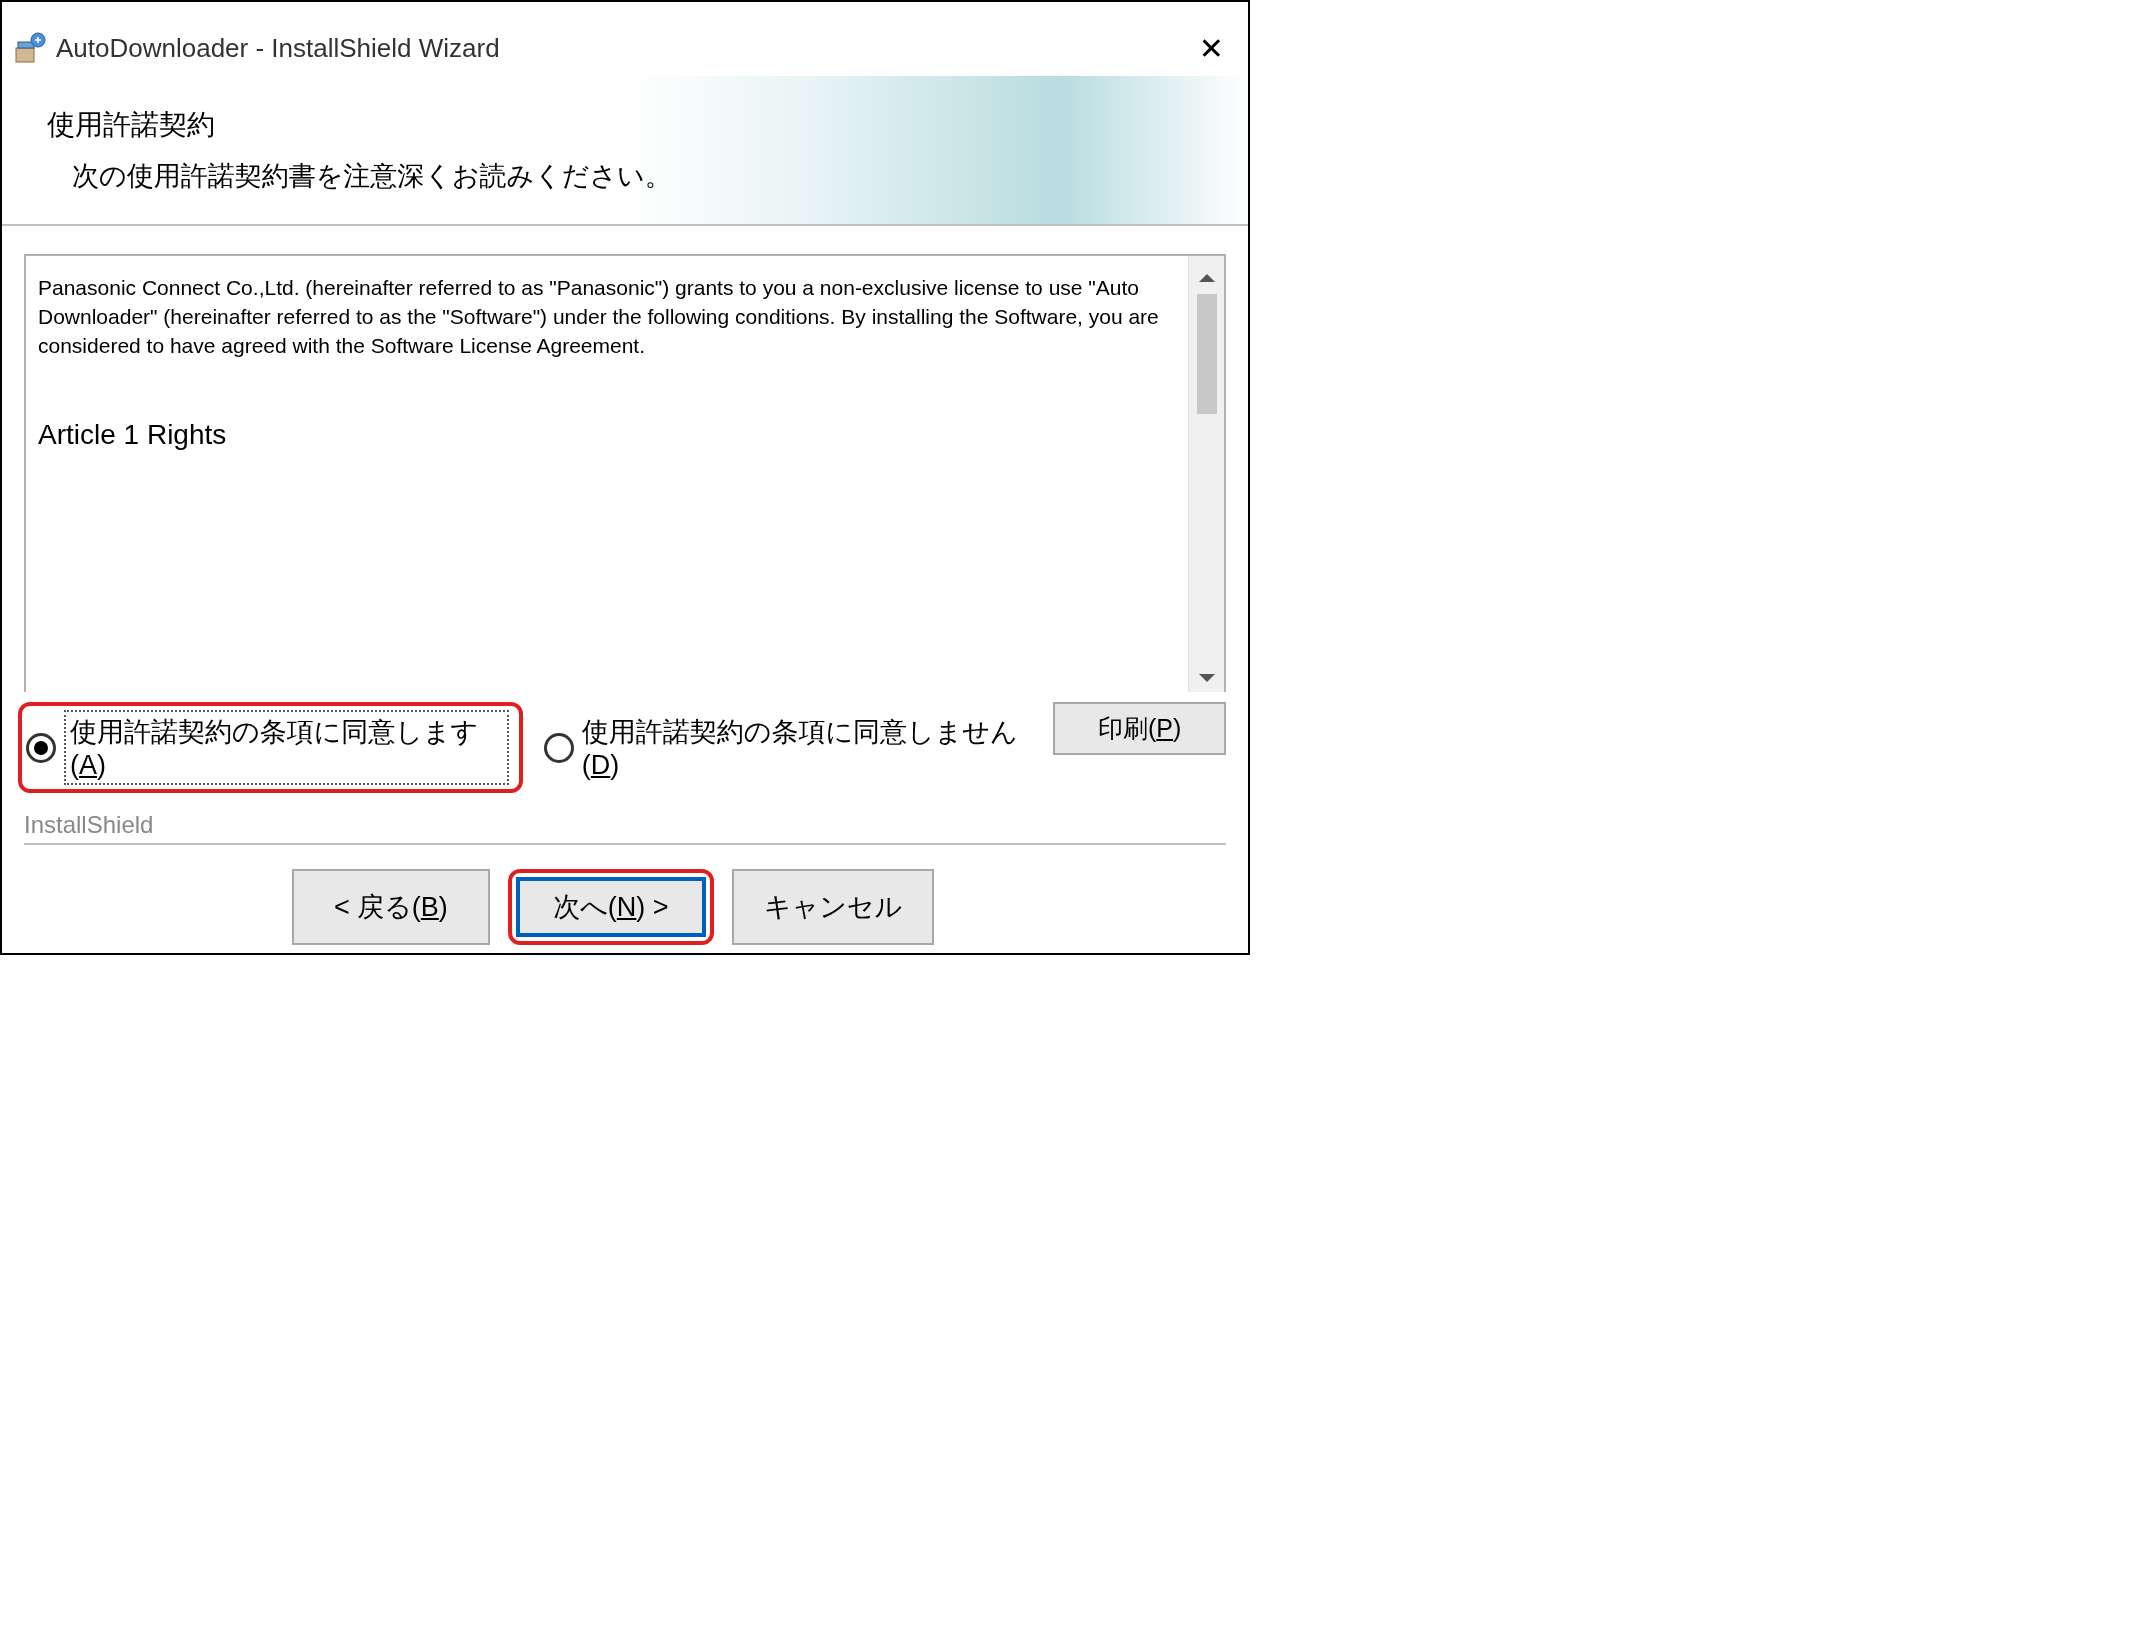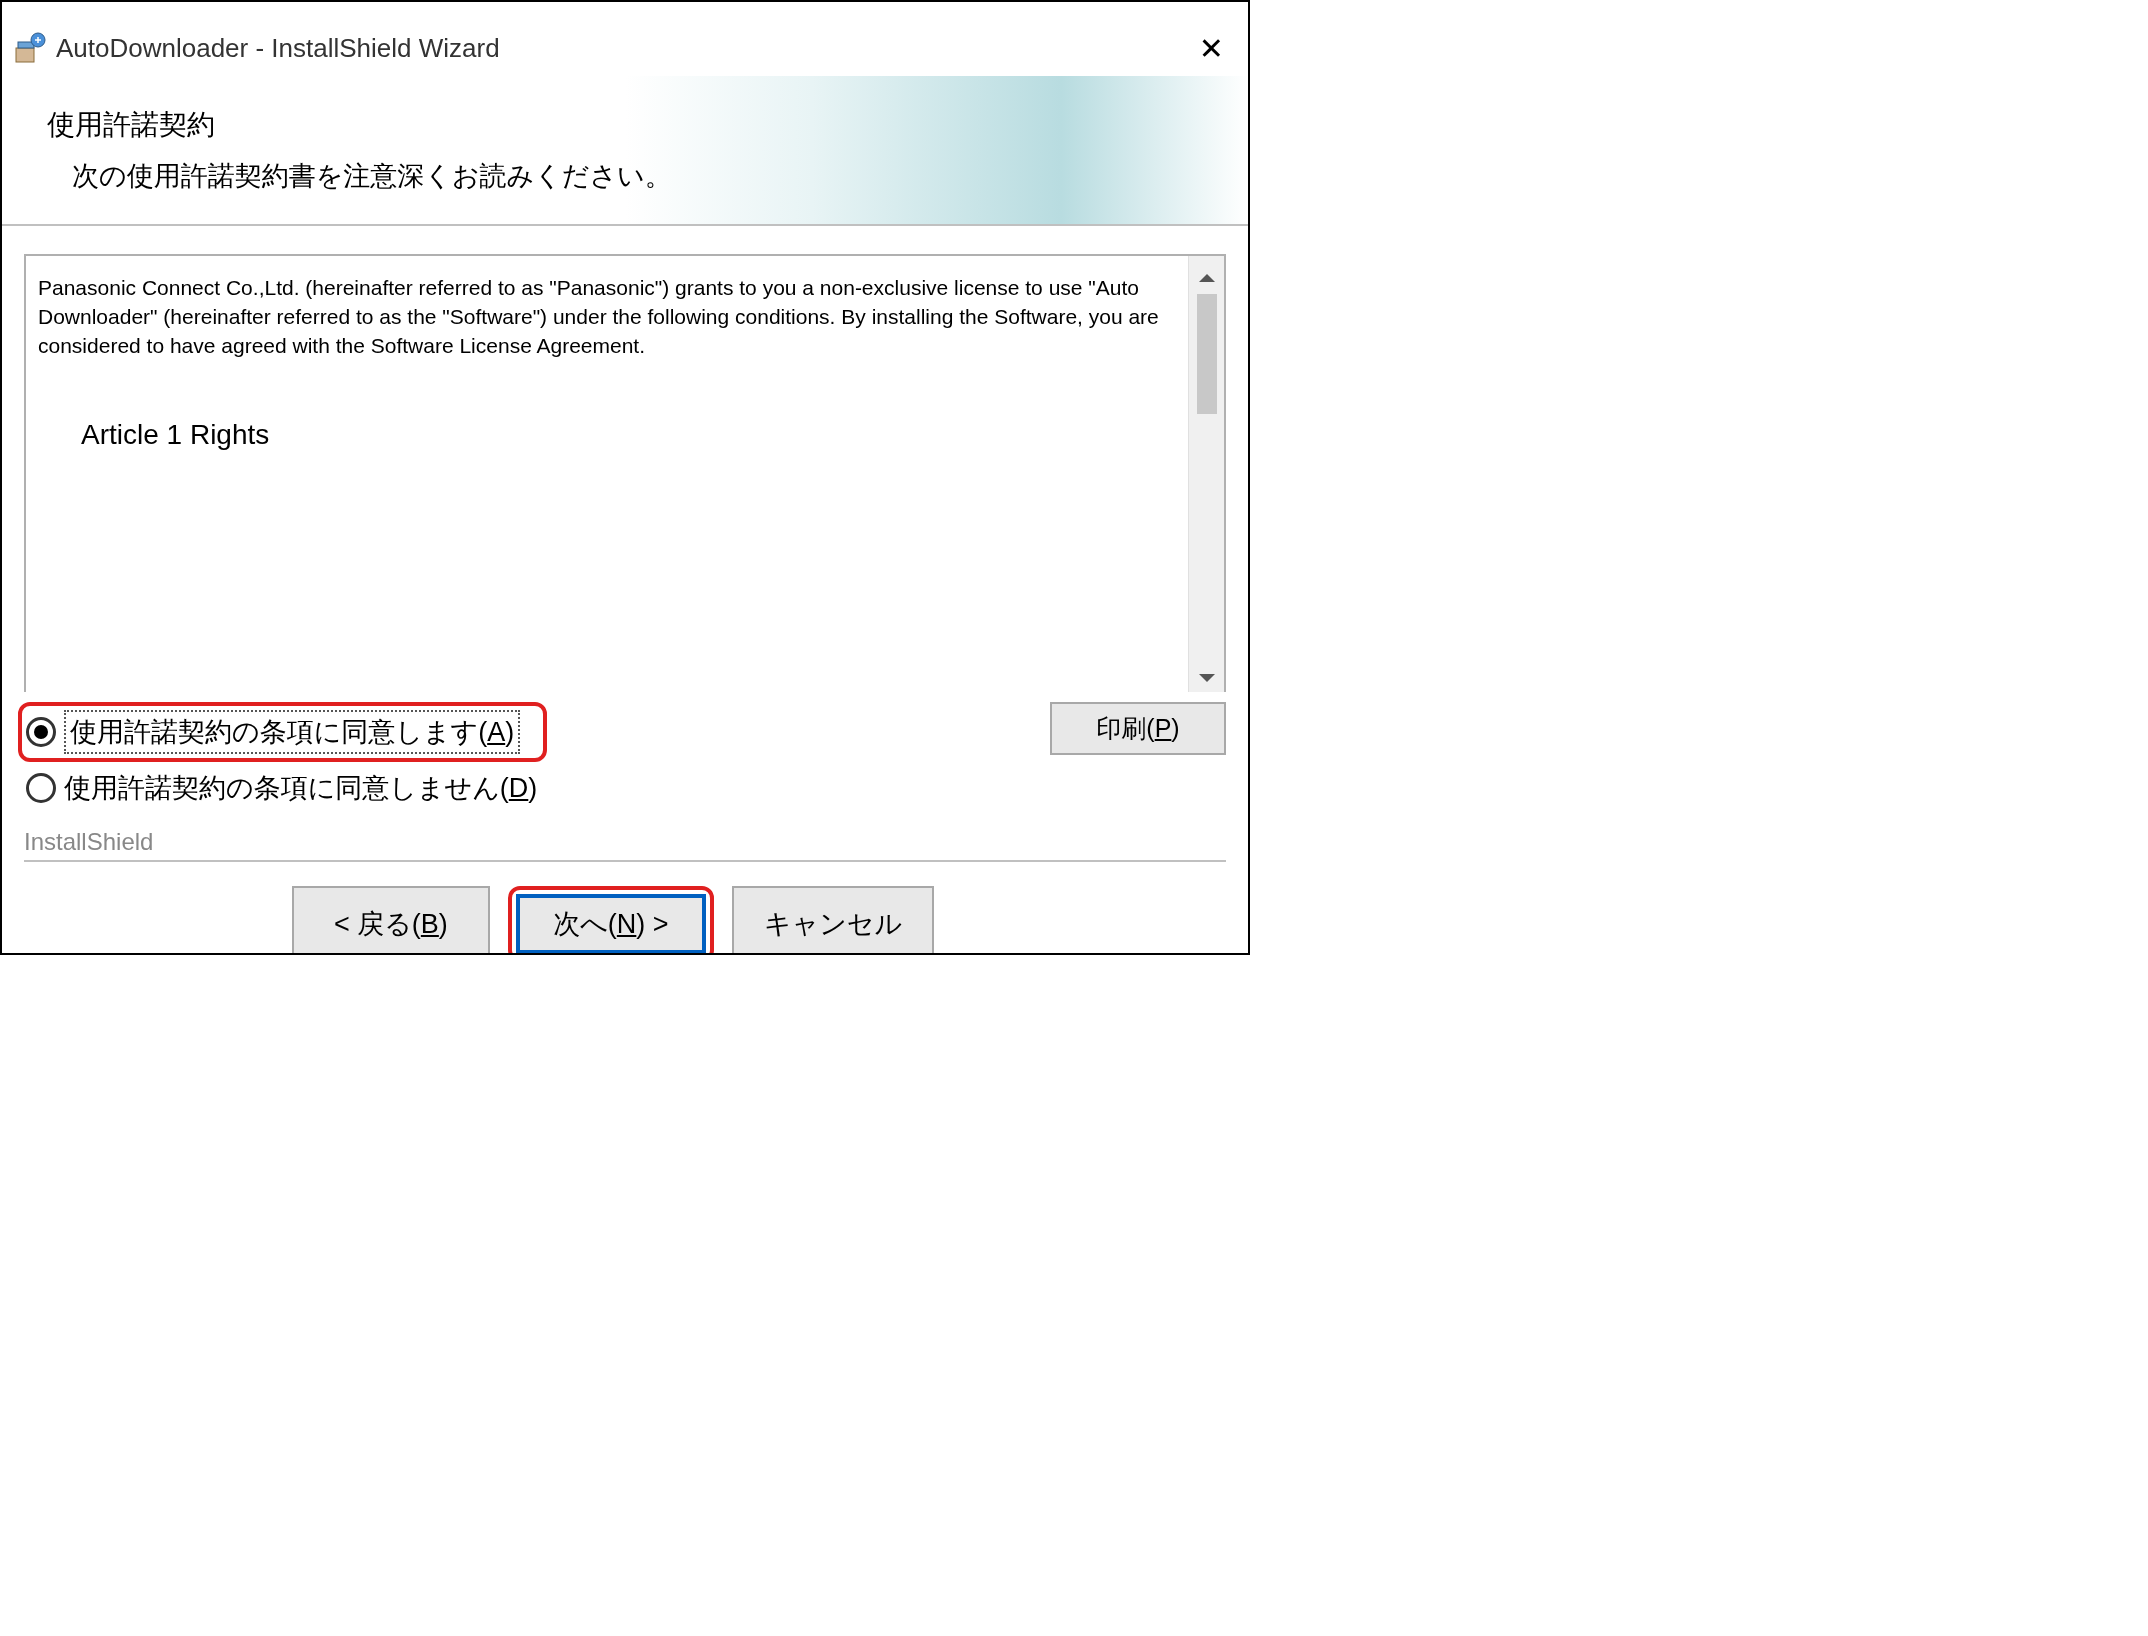--- a/index.html
+++ b/index.html
@@ -76,21 +76,20 @@
 }
 .license-body {
   font-family: Arial, sans-serif;
   font-size: 21px;
   line-height: 1.38;
 }
 .license-article {
   font-family: Arial, sans-serif;
   font-size: 28px;
   margin-top: 58px;
-  margin-left: 43px;
 }
 .scrollbar {
   width: 36px;
   background: #f0f0f0;
   border-left: 1px solid #e0e0e0;
   display: flex;
   flex-direction: column;
   align-items: center;
   padding-top: 18px;
   padding-bottom: 10px;
@@ -106,21 +105,21 @@
   width: 20px; height: 120px;
   background: #c8c8c8;
   margin-top: 4px;
 }
 .radio-section {
   display: flex;
   justify-content: space-between;
   padding: 10px 22px 0 22px;
   align-items: flex-start;
 }
-.radio-group { display: flex; flex-direction: column; gap: 4px; }
+.radio-group { display: flex; flex-direction: row; gap: 19px; }
 .radio-row {
   display: flex;
   align-items: center;
   gap: 8px;
 }
 .radio-circle {
   width: 30px; height: 30px;
   border: 3px solid #333;
   border-radius: 50%;
   display: flex; align-items: center; justify-content: center;

